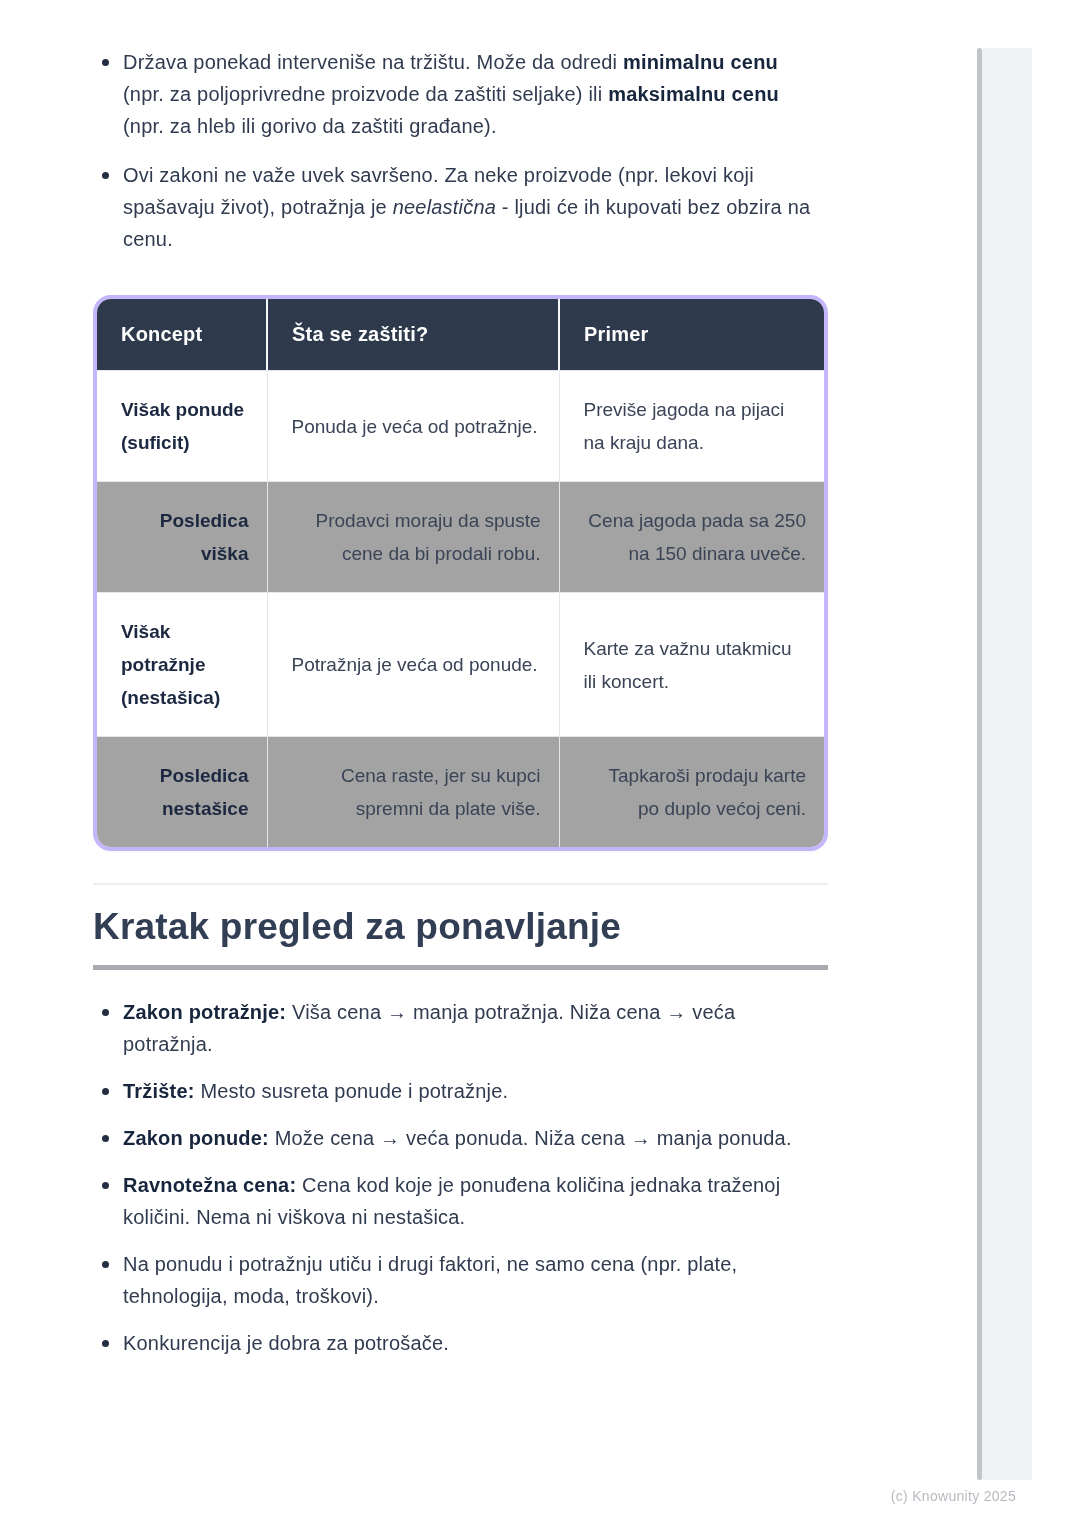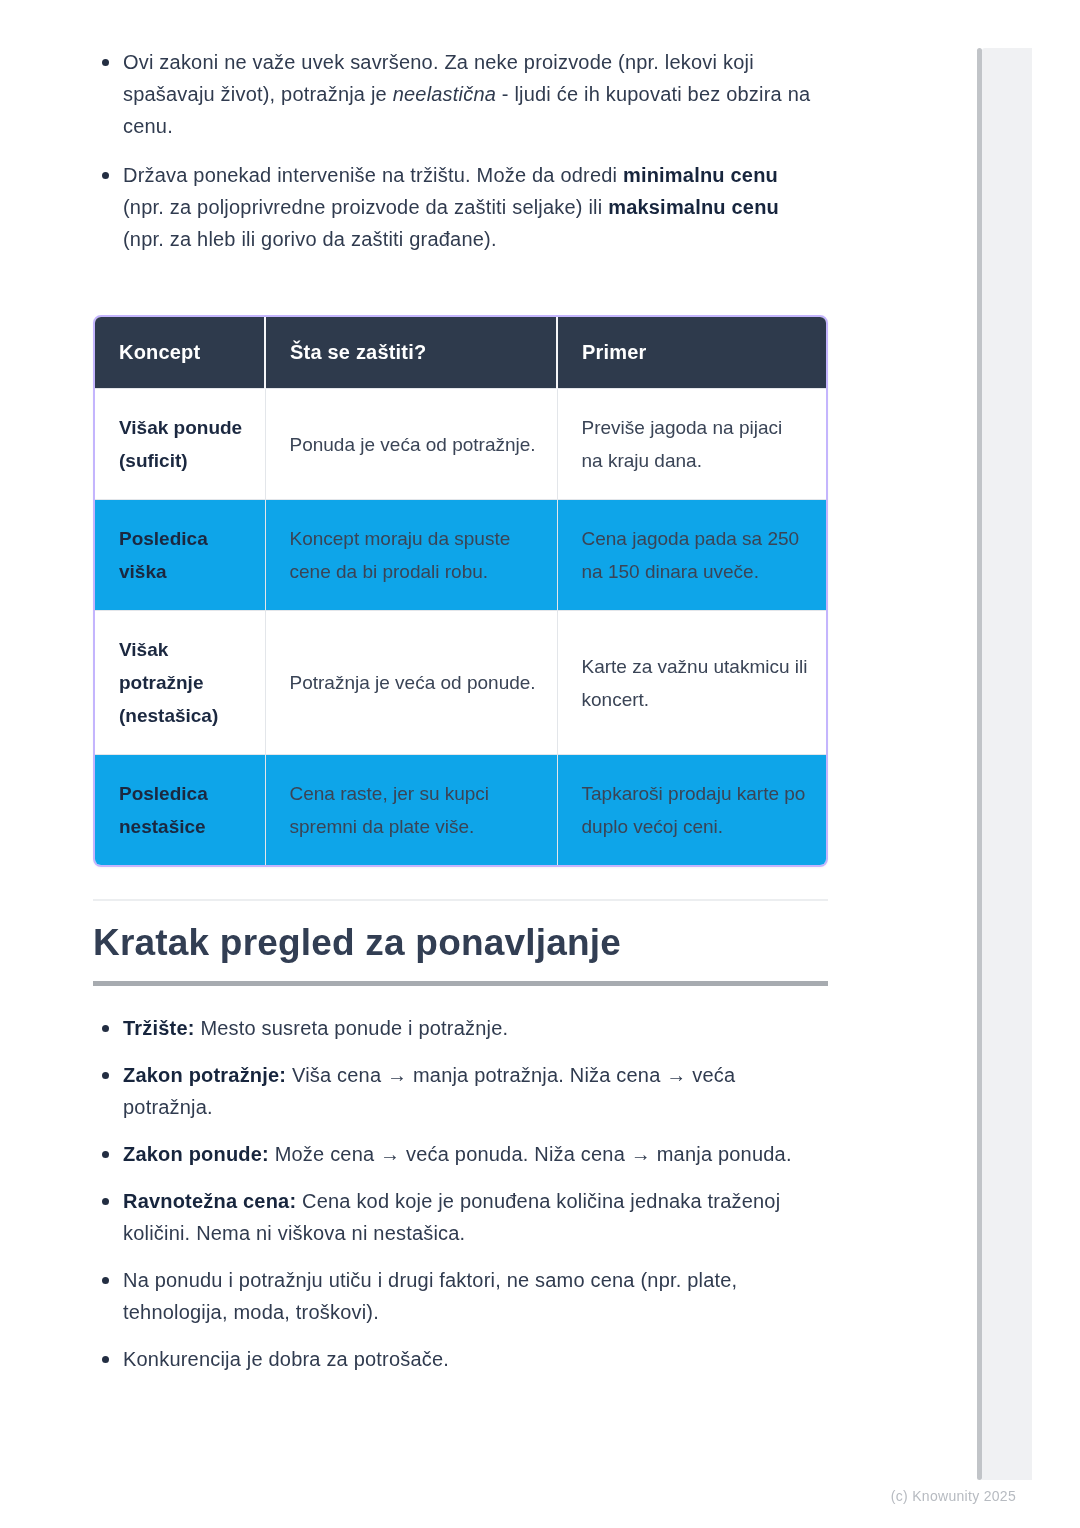--- a/index.html
+++ b/index.html
@@ -38,23 +38,23 @@
     background:#232e42;
   }
   ul.intro{margin-top:46px;}
   ul.intro li{margin-bottom:17px;max-width:690px;}
   ul.summary{margin-top:26px;}
   ul.summary li{margin-bottom:15px;max-width:705px;}
   .hl{font-weight:bold;color:#17253d;}
   .em{font-style:italic;}
   
   .table-wrap{
-    margin-top:60px;
-    border:2px solid #c4b5fd;
-    border-radius:8px;
+    margin-top:40px;
+    border:4px solid #c4b5fd;
+    border-radius:18px;
     overflow:hidden;
     box-shadow:0 1px 2px rgba(40,50,70,0.05);
   }
   table{
     width:100%;
     border-collapse:collapse;
     table-layout:fixed;
   }
   col.c1{width:170px;}
   col.c2{width:292px;}
@@ -76,21 +76,21 @@
     vertical-align:middle;
     padding:22px 18px 22px 24px;
     border-left:1px solid #e3e6ea;
     border-top:1px solid #e3e6ea;
   }
   tbody td:first-child{border-left:none;}
   tbody td.concept{
     font-weight:bold;
     color:#1b2840;
   }
-  tbody tr.alt td{background:#0ea5e9;}
+  tbody tr.alt td{background:#a3a3a3;text-align:right;}
   
   hr.thin-divider{
     border:none;
     border-top:2px solid #eceef0;
     margin:32px 0 0 0;
   }
   h1.section-heading{
     margin:20px 0 0 0;
     font-size:37px;
     line-height:44px;
@@ -127,22 +127,22 @@
     color:#b7bbc1;
     z-index:3;
   }
 </style>
 </head>
 <body>
 
 <div class="content">
 
   <ul class="bullets intro">
+    <li><span>Država ponekad interveniše na tržištu. Može da odredi </span><span class="hl">minimalnu cenu</span><span> (npr. za poljoprivredne proizvode da zaštiti seljake) ili </span><span class="hl">maksimalnu cenu</span><span> (npr. za hleb ili gorivo da zaštiti građane).</span></li>
     <li><span>Ovi zakoni ne važe uvek savršeno. Za neke proizvode (npr. lekovi koji spašavaju život), potražnja je </span><span class="em">neelastična</span><span> - ljudi će ih kupovati bez obzira na cenu.</span></li>
-    <li><span>Država ponekad interveniše na tržištu. Može da odredi </span><span class="hl">minimalnu cenu</span><span> (npr. za poljoprivredne proizvode da zaštiti seljake) ili </span><span class="hl">maksimalnu cenu</span><span> (npr. za hleb ili gorivo da zaštiti građane).</span></li>
   </ul>
 
   <div class="table-wrap">
     <table>
       <colgroup>
           <col class="c1">
           <col class="c2">
           <col class="c3">
         </colgroup>
       <thead>
@@ -153,21 +153,21 @@
         </tr>
       </thead>
       <tbody>
         <tr>
           <td class="concept">Višak ponude (suficit)</td>
           <td>Ponuda je veća od potražnje.</td>
           <td>Previše jagoda na pijaci na kraju dana.</td>
         </tr>
         <tr class="alt">
           <td class="concept">Posledica viška</td>
-          <td>Koncept moraju da spuste cene da bi prodali robu.</td>
+          <td>Prodavci moraju da spuste cene da bi prodali robu.</td>
           <td>Cena jagoda pada sa 250 na 150 dinara uveče.</td>
         </tr>
         <tr>
           <td class="concept">Višak potražnje (nestašica)</td>
           <td>Potražnja je veća od ponude.</td>
           <td>Karte za važnu utakmicu ili koncert.</td>
         </tr>
         <tr class="alt">
           <td class="concept">Posledica nestašice</td>
           <td>Cena raste, jer su kupci spremni da plate više.</td>
@@ -176,22 +176,22 @@
       </tbody>
     </table>
   </div>
 
   <hr class="thin-divider">
 
   <h1 class="section-heading">Kratak pregled za ponavljanje</h1>
   <div class="heading-rule"></div>
 
   <ul class="bullets summary">
+    <li><span class="hl">Zakon potražnje:</span><span> Viša cena → manja potražnja. Niža cena → veća potražnja.</span></li>
     <li><span class="hl">Tržište:</span><span> Mesto susreta ponude i potražnje.</span></li>
-    <li><span class="hl">Zakon potražnje:</span><span> Viša cena → manja potražnja. Niža cena → veća potražnja.</span></li>
     <li><span class="hl">Zakon ponude:</span><span> Može cena → veća ponuda. Niža cena → manja ponuda.</span></li>
     <li><span class="hl">Ravnotežna cena:</span><span> Cena kod koje je ponuđena količina jednaka traženoj količini. Nema ni viškova ni nestašica.</span></li>
     <li><span class="hl"></span><span>Na ponudu i potražnju utiču i drugi faktori, ne samo cena (npr. plate, tehnologija, moda, troškovi).</span></li>
     <li><span class="hl"></span><span>Konkurencija je dobra za potrošače.</span></li>
   </ul>
 
 </div>
 
 <div class="scroll-track"></div>
 <div class="scroll-thumb"></div>

